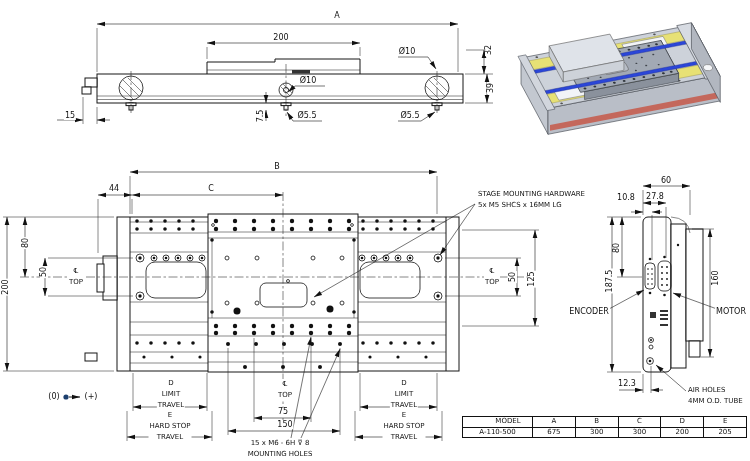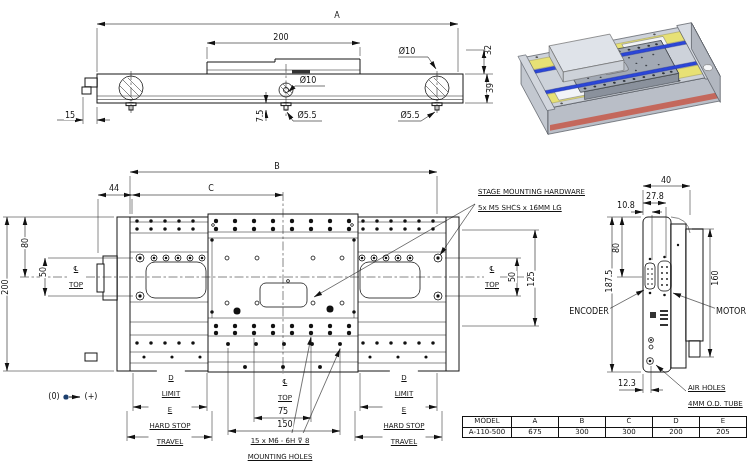--- a/index.html
+++ b/index.html
@@ -9,27 +9,27 @@
   .ln{stroke:#161616;stroke-width:1;fill:none}
   .lw{stroke:#161616;stroke-width:1;fill:#fff}
   .tn{stroke:#2a2a2a;stroke-width:.55;fill:none}
   .dim{stroke:#1a1a1a;stroke-width:.6;fill:none}
   .cl{stroke:#222;stroke-width:.55;fill:none;stroke-dasharray:9 2.5 2.5 2.5}
   .hf{fill:#111;stroke:none}
   .ho{fill:none;stroke:#111;stroke-width:.8}
   .lbl{position:absolute;font-size:8px;line-height:8px;white-space:pre-line;text-align:center;
        transform:translate(-50%,-50%);background:#fff;padding:0 1px;}
   .rot{transform:translate(-50%,-50%) rotate(-90deg);}
-  .sm{font-size:7px;line-height:16px;text-decoration:underline;}
+  .sm{font-size:7px;line-height:11px;}
   .lft{transform:translate(0,-50%);text-align:left;}
   .tbl{position:absolute;left:462px;top:416px;}
   .tbl table{border-collapse:collapse;border:1.6px solid #111;table-layout:fixed;width:285px;}
   .tbl th,.tbl td{border:1px solid #111;font-size:7px;font-weight:400;text-align:center;
        padding:0;height:9.5px;line-height:9px;overflow:hidden;}
-  .tbl .c0{width:48px;}
+  .tbl .c0{width:48px;padding-left:21px;}
 </style>
 </head>
 <body>
 <div id="canvas">
 
 <svg width="750" height="461" viewBox="0 0 750 461">
   <defs>
     <marker id="ar" orient="auto-start-reverse" markerUnits="userSpaceOnUse" markerWidth="9" markerHeight="6" refX="8.4" refY="3">
       <path d="M0.4,0.7 L8.4,3 L0.4,5.3 z" fill="#111"></path>
     </marker>
@@ -517,23 +517,23 @@
 TRAVEL</div>
 <div class="lbl sm" style="left:404px;top:394px">D
 LIMIT
 TRAVEL</div>
 <div class="lbl sm" style="left:404px;top:426px">E
 HARD STOP
 TRAVEL</div>
 <div class="lbl" style="left:54px;top:397px">(0)</div>
 <div class="lbl" style="left:91px;top:397px">(+)</div>
 
-<div class="lbl" style="left:666px;top:181px">40</div>
+<div class="lbl" style="left:666px;top:181px">60</div>
 <div class="lbl" style="left:655px;top:197px">27.8</div>
-<div class="lbl" style="left:626px;top:206px">10.8</div>
+<div class="lbl" style="left:626px;top:198px">10.8</div>
 <div class="lbl rot" style="left:617px;top:248px">80</div>
 <div class="lbl rot" style="left:610px;top:281px">187.5</div>
 <div class="lbl rot" style="left:716px;top:278px">160</div>
 <div class="lbl" style="left:627px;top:384px">12.3</div>
 <div class="lbl" style="left:589px;top:312px">ENCODER</div>
 <div class="lbl" style="left:731px;top:312px">MOTOR</div>
 <div class="lbl sm lft" style="left:687px;top:396px">AIR HOLES
 4MM O.D. TUBE</div>
 
 <div class="tbl">

